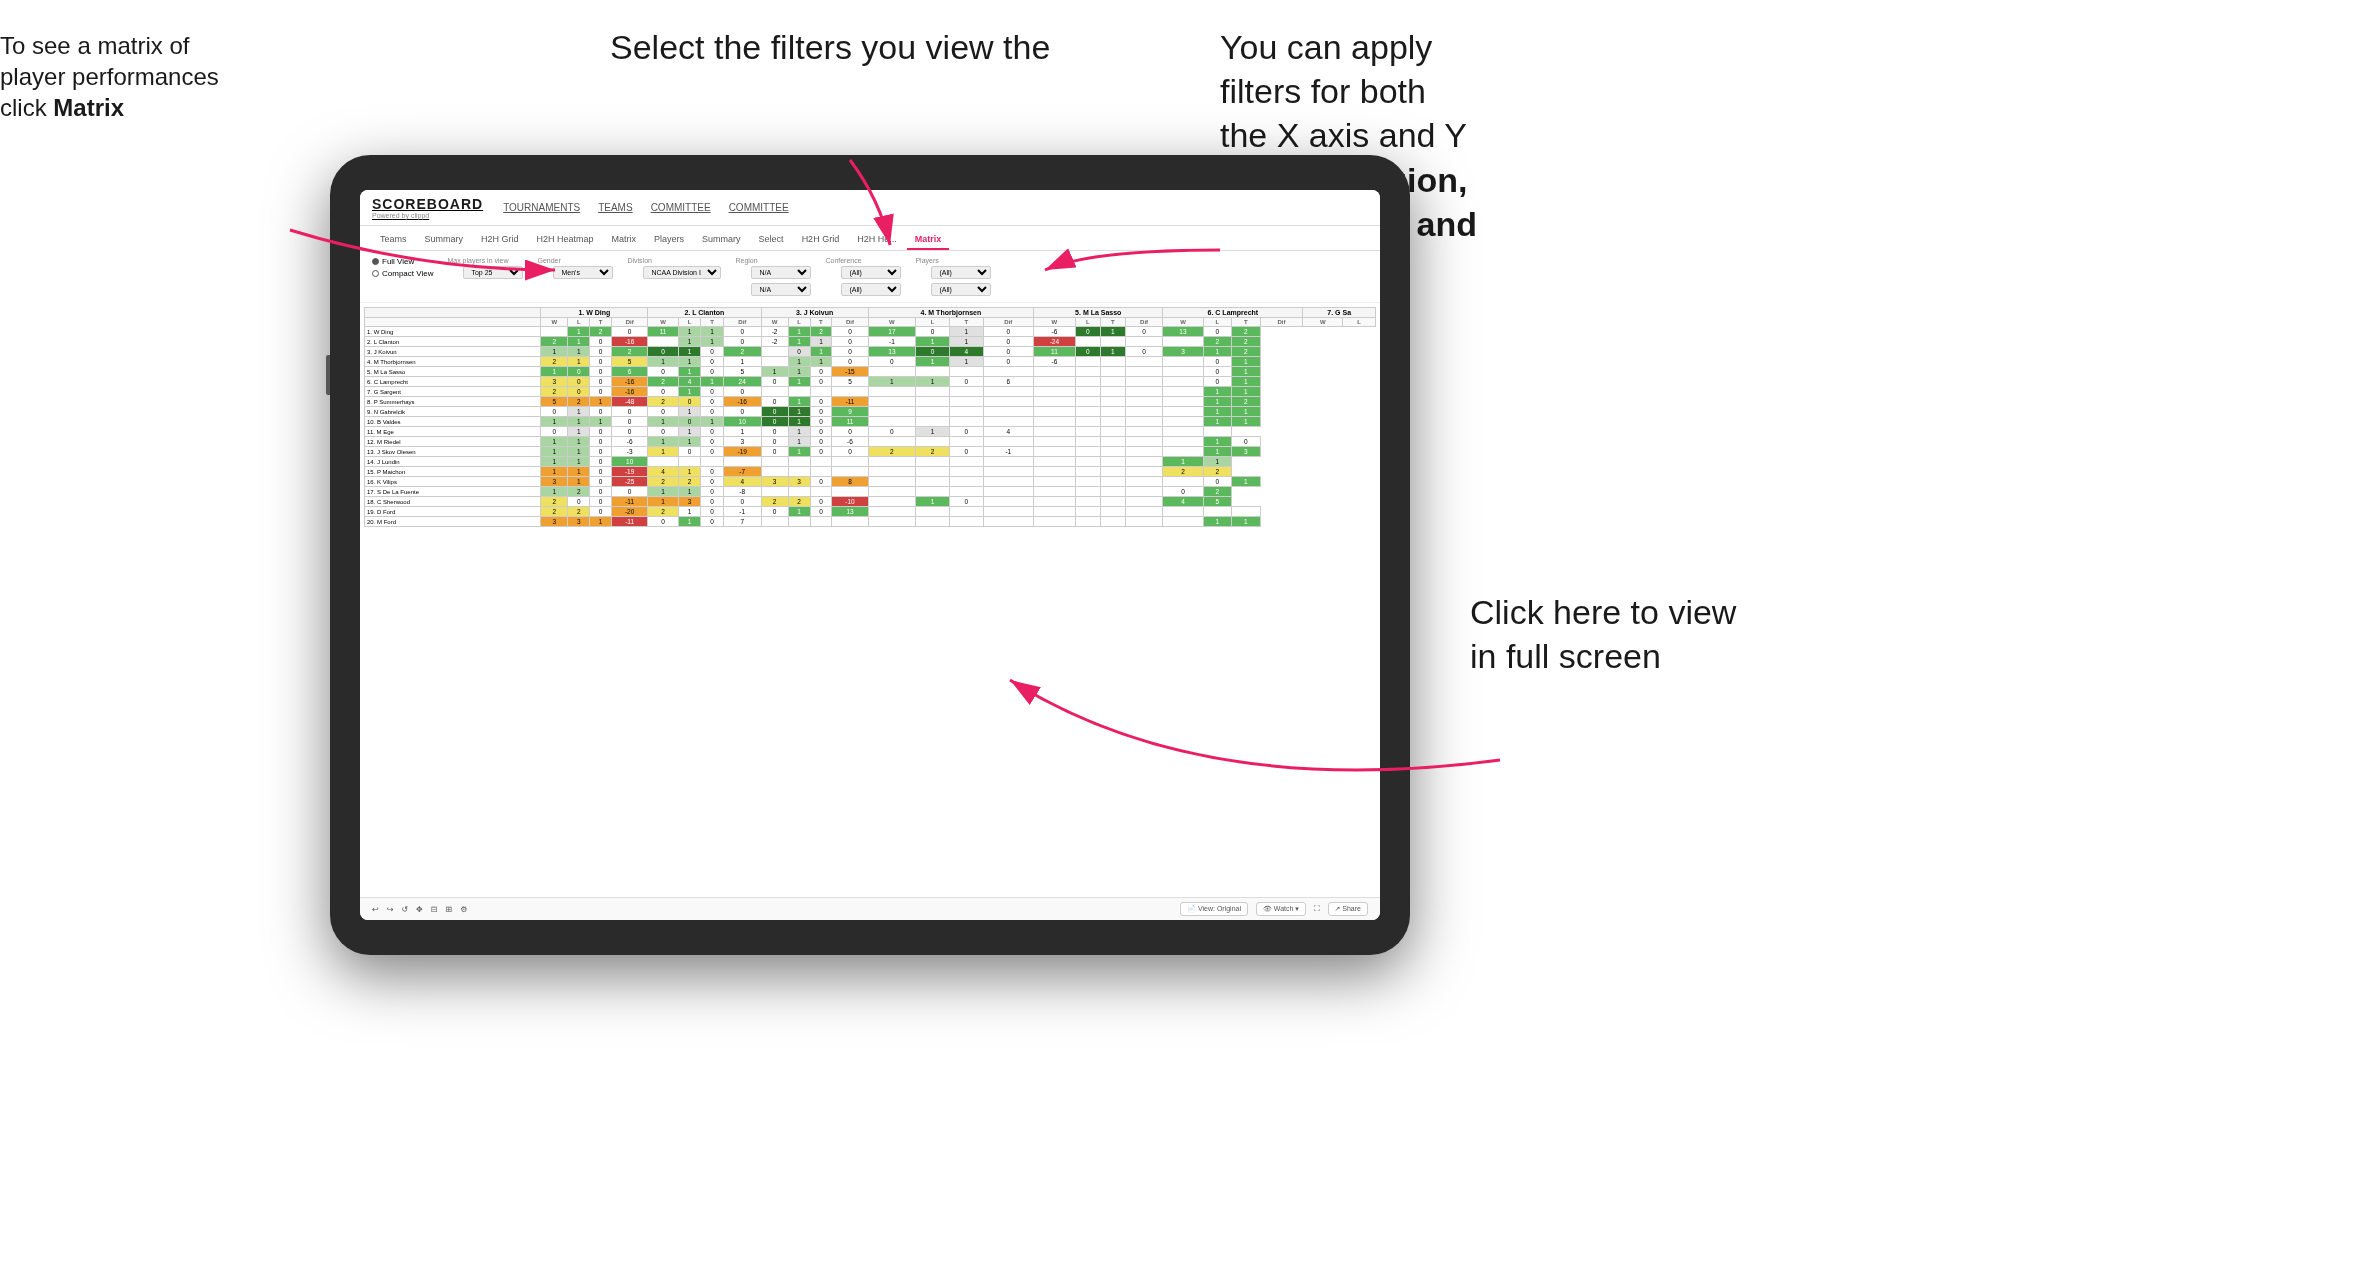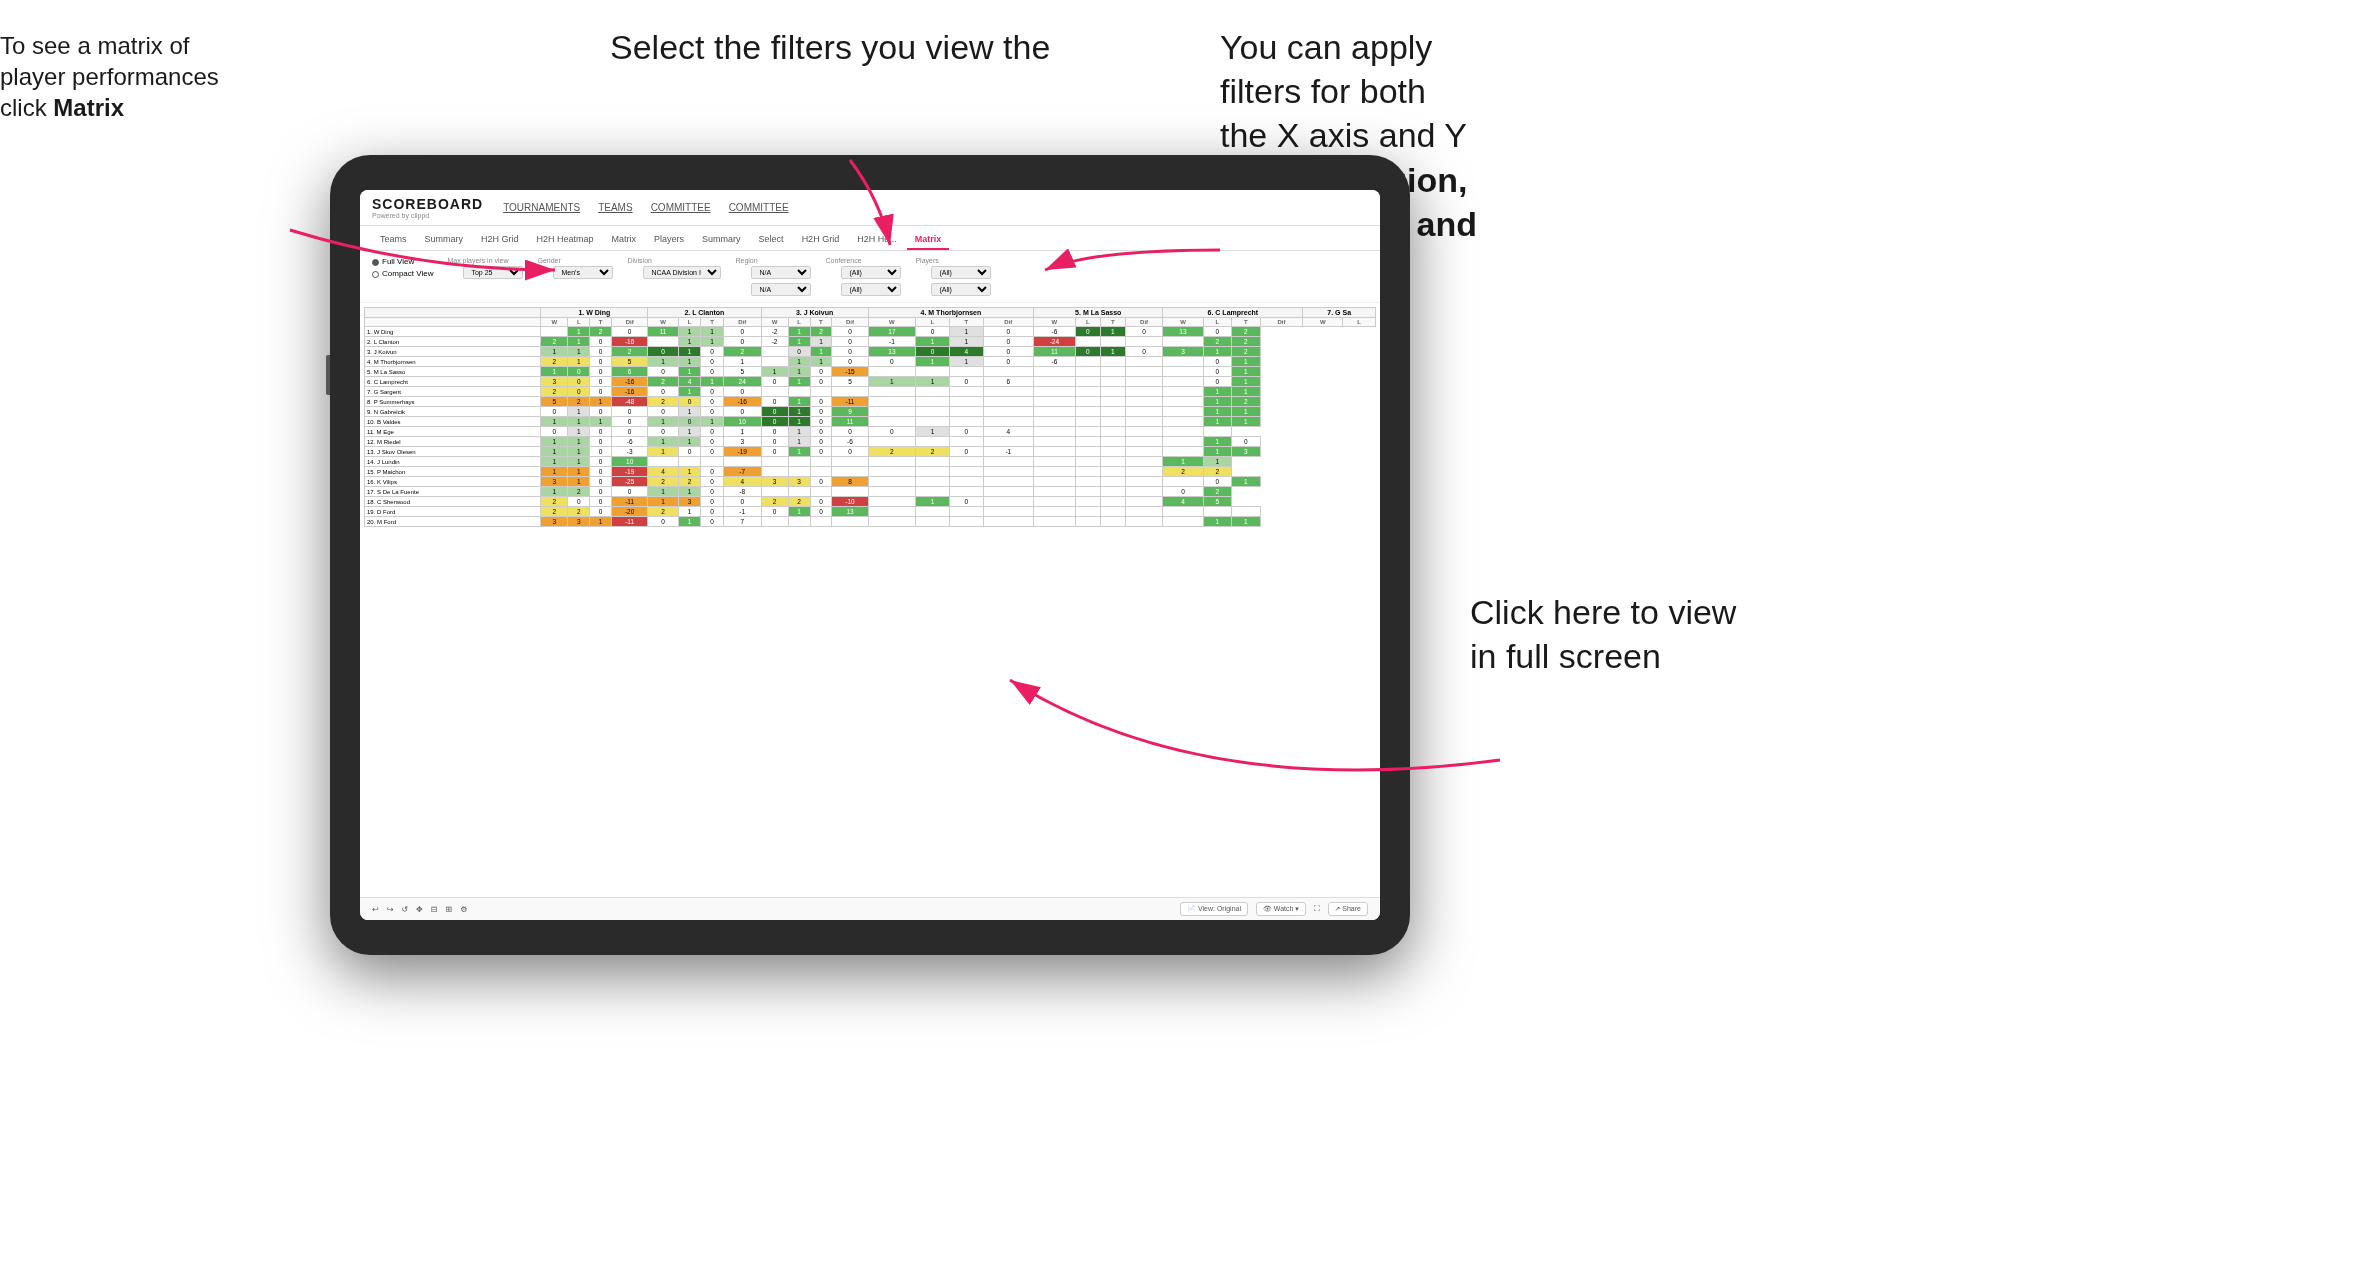--- a/index.html
+++ b/index.html
@@ -55,20 +55,21 @@
       border-bottom: 1px solid #ddd;
       padding: 6px 12px;
       display: flex;
       align-items: center;
       gap: 20px;
     }
 
     .scoreboard-logo {
       display: flex;
       flex-direction: column;
+      text-decoration: underline;
     }
 
     .logo-main {
       font-size: 14px;
       font-weight: 900;
       color: #1a1a1a;
       letter-spacing: 1px;
     }
 
     .logo-sub {
@@ -144,21 +145,21 @@
 
     .view-options {
       display: flex;
       flex-direction: column;
       gap: 3px;
       font-size: 8px;
     }
 
     .view-option {
       display: flex;
-      align-items: flex-end;
+      align-items: center;
       gap: 3px;
     }
 
     .radio-dot {
       width: 7px;
       height: 7px;
       border-radius: 50%;
       border: 1px solid #555;
       display: inline-block;
     }

